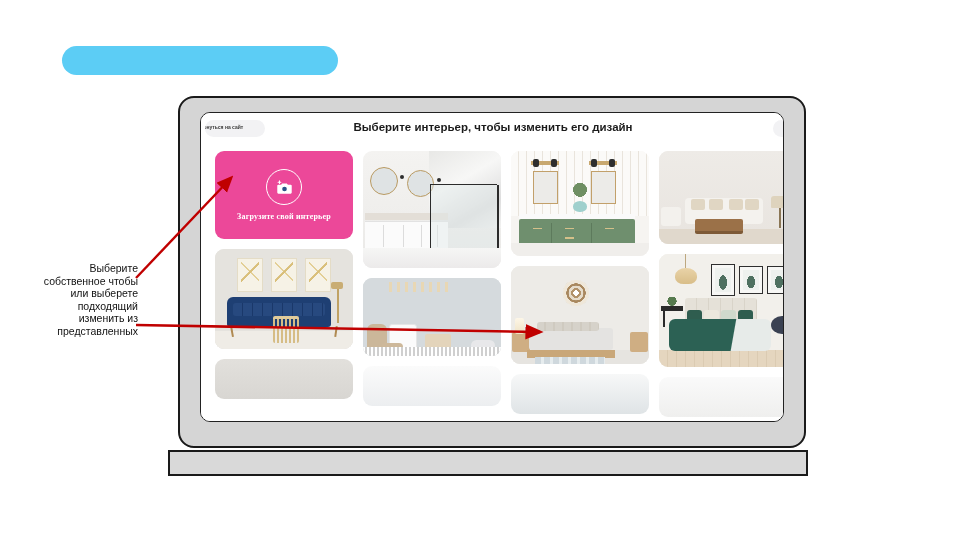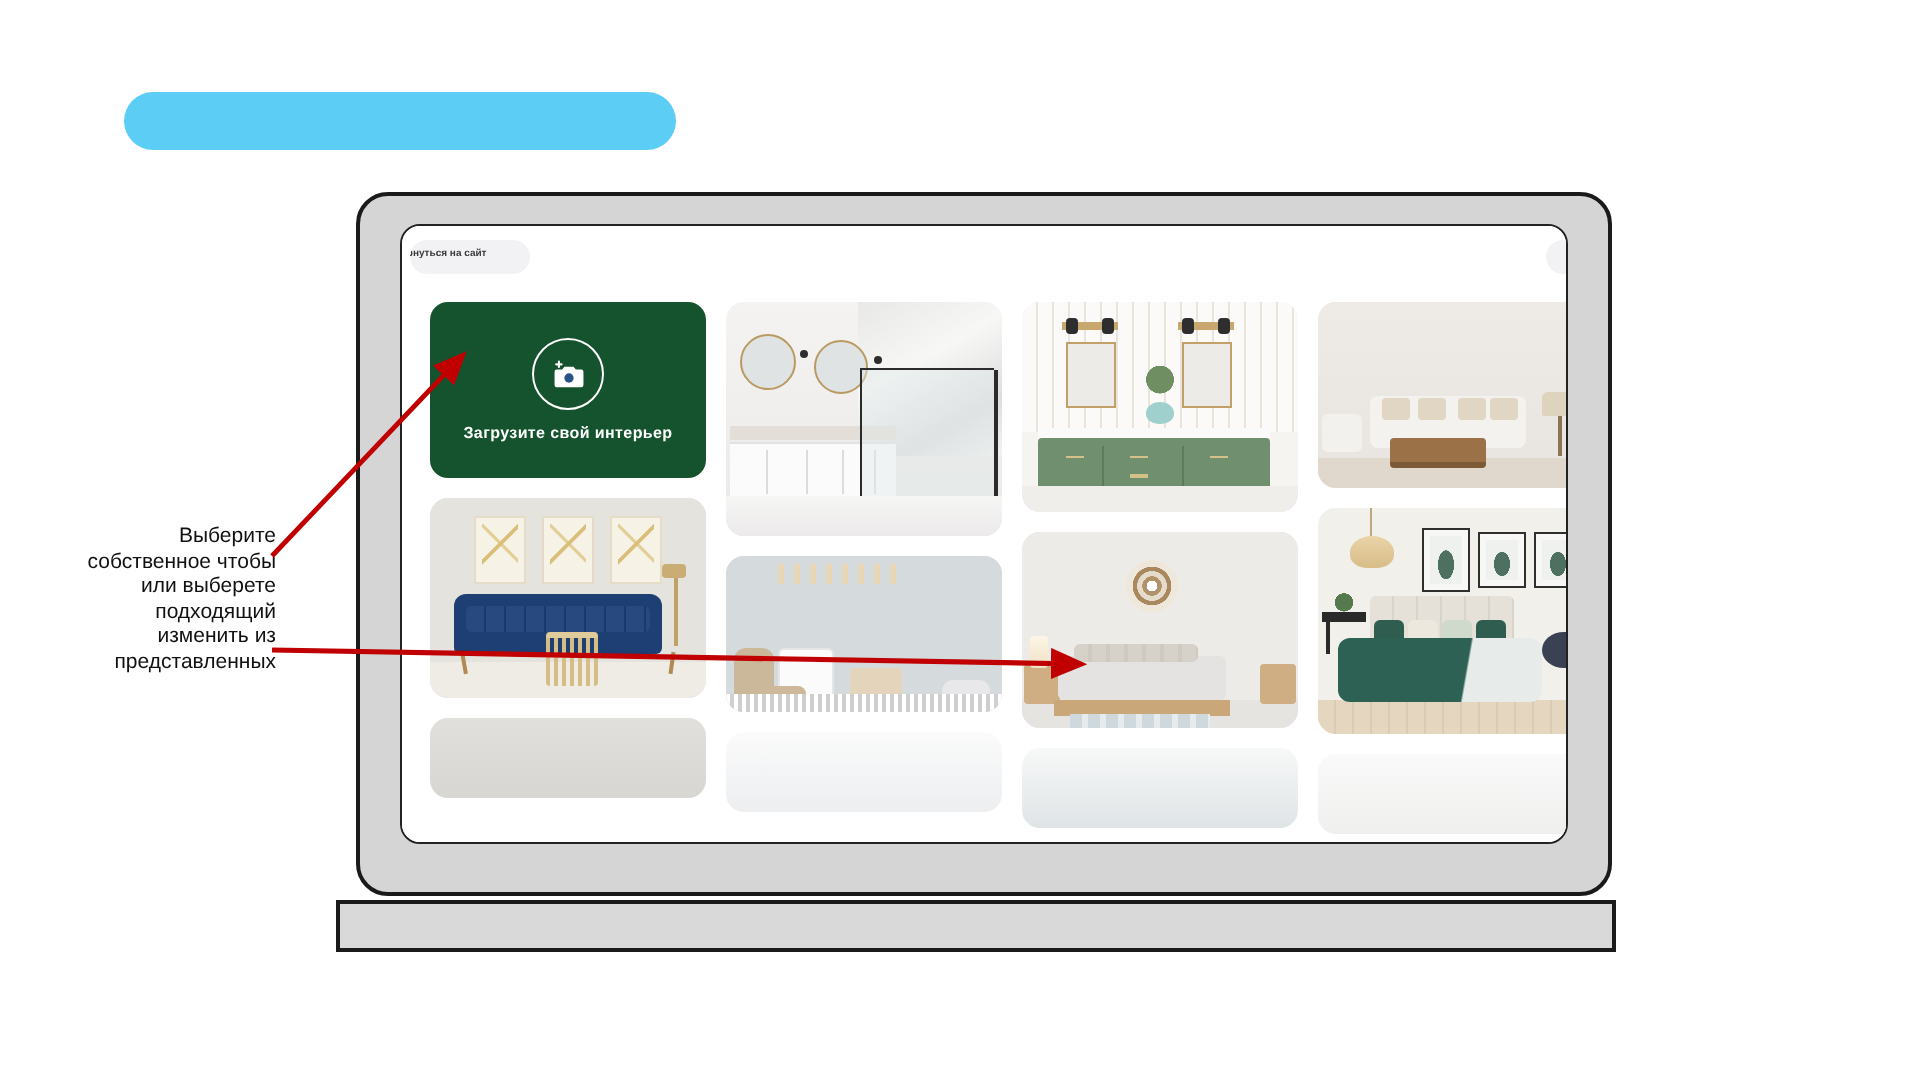--- a/index.html
+++ b/index.html
@@ -65,23 +65,24 @@
     display:flex;gap:10px;
   }
   .col{display:flex;flex-direction:column;gap:10px;width:138px;}
   .card{
     width:138px;border-radius:9px;overflow:hidden;position:relative;
     background:#eceae7;flex:none;
   }
 
   
   .upload-card{
-    height:88px;background:#14532d;border-radius:9px;
+    height:88px;background:#ec4899;border-radius:9px;
     display:flex;flex-direction:column;align-items:center;justify-content:center;
     gap:7px;
+    font-family:Liberation Serif, serif;
   }
   .cam-circle{
     width:34px;height:34px;border-radius:50%;border:1.6px solid #fff;
     display:flex;align-items:center;justify-content:center;
   }
   .upload-label{
     font-size:8px;font-weight:bold;color:#ffffff;letter-spacing:.2px;
   }
 
   
@@ -254,20 +255,21 @@
 
   <div class="laptop-lid"></div>
   <div class="laptop-base"></div>
 
   <div class="screen">
 
     <div class="site-header">
       <div class="back-pill">
         <span>Вернуться на сайт</span>
       </div>
+      <div class="header-title">Выберите интерьер, чтобы изменить его дизайн</div>
       <div class="right-pill"></div>
     </div>
 
     <div class="gallery">
 
       <div class="col">
         <div class="card upload-card">
           <div class="cam-circle">
             <svg width="17" height="15" viewBox="0 0 24 22" fill="none" aria-hidden="true">
               <path d="M3 7h4l1.6-2h6.8L17 7h4a1.6 1.6 0 0 1 1.6 1.6v9.8A1.6 1.6 0 0 1 21 20H3a1.6 1.6 0 0 1-1.6-1.6V8.6A1.6 1.6 0 0 1 3 7z" fill="#ffffff"></path>

